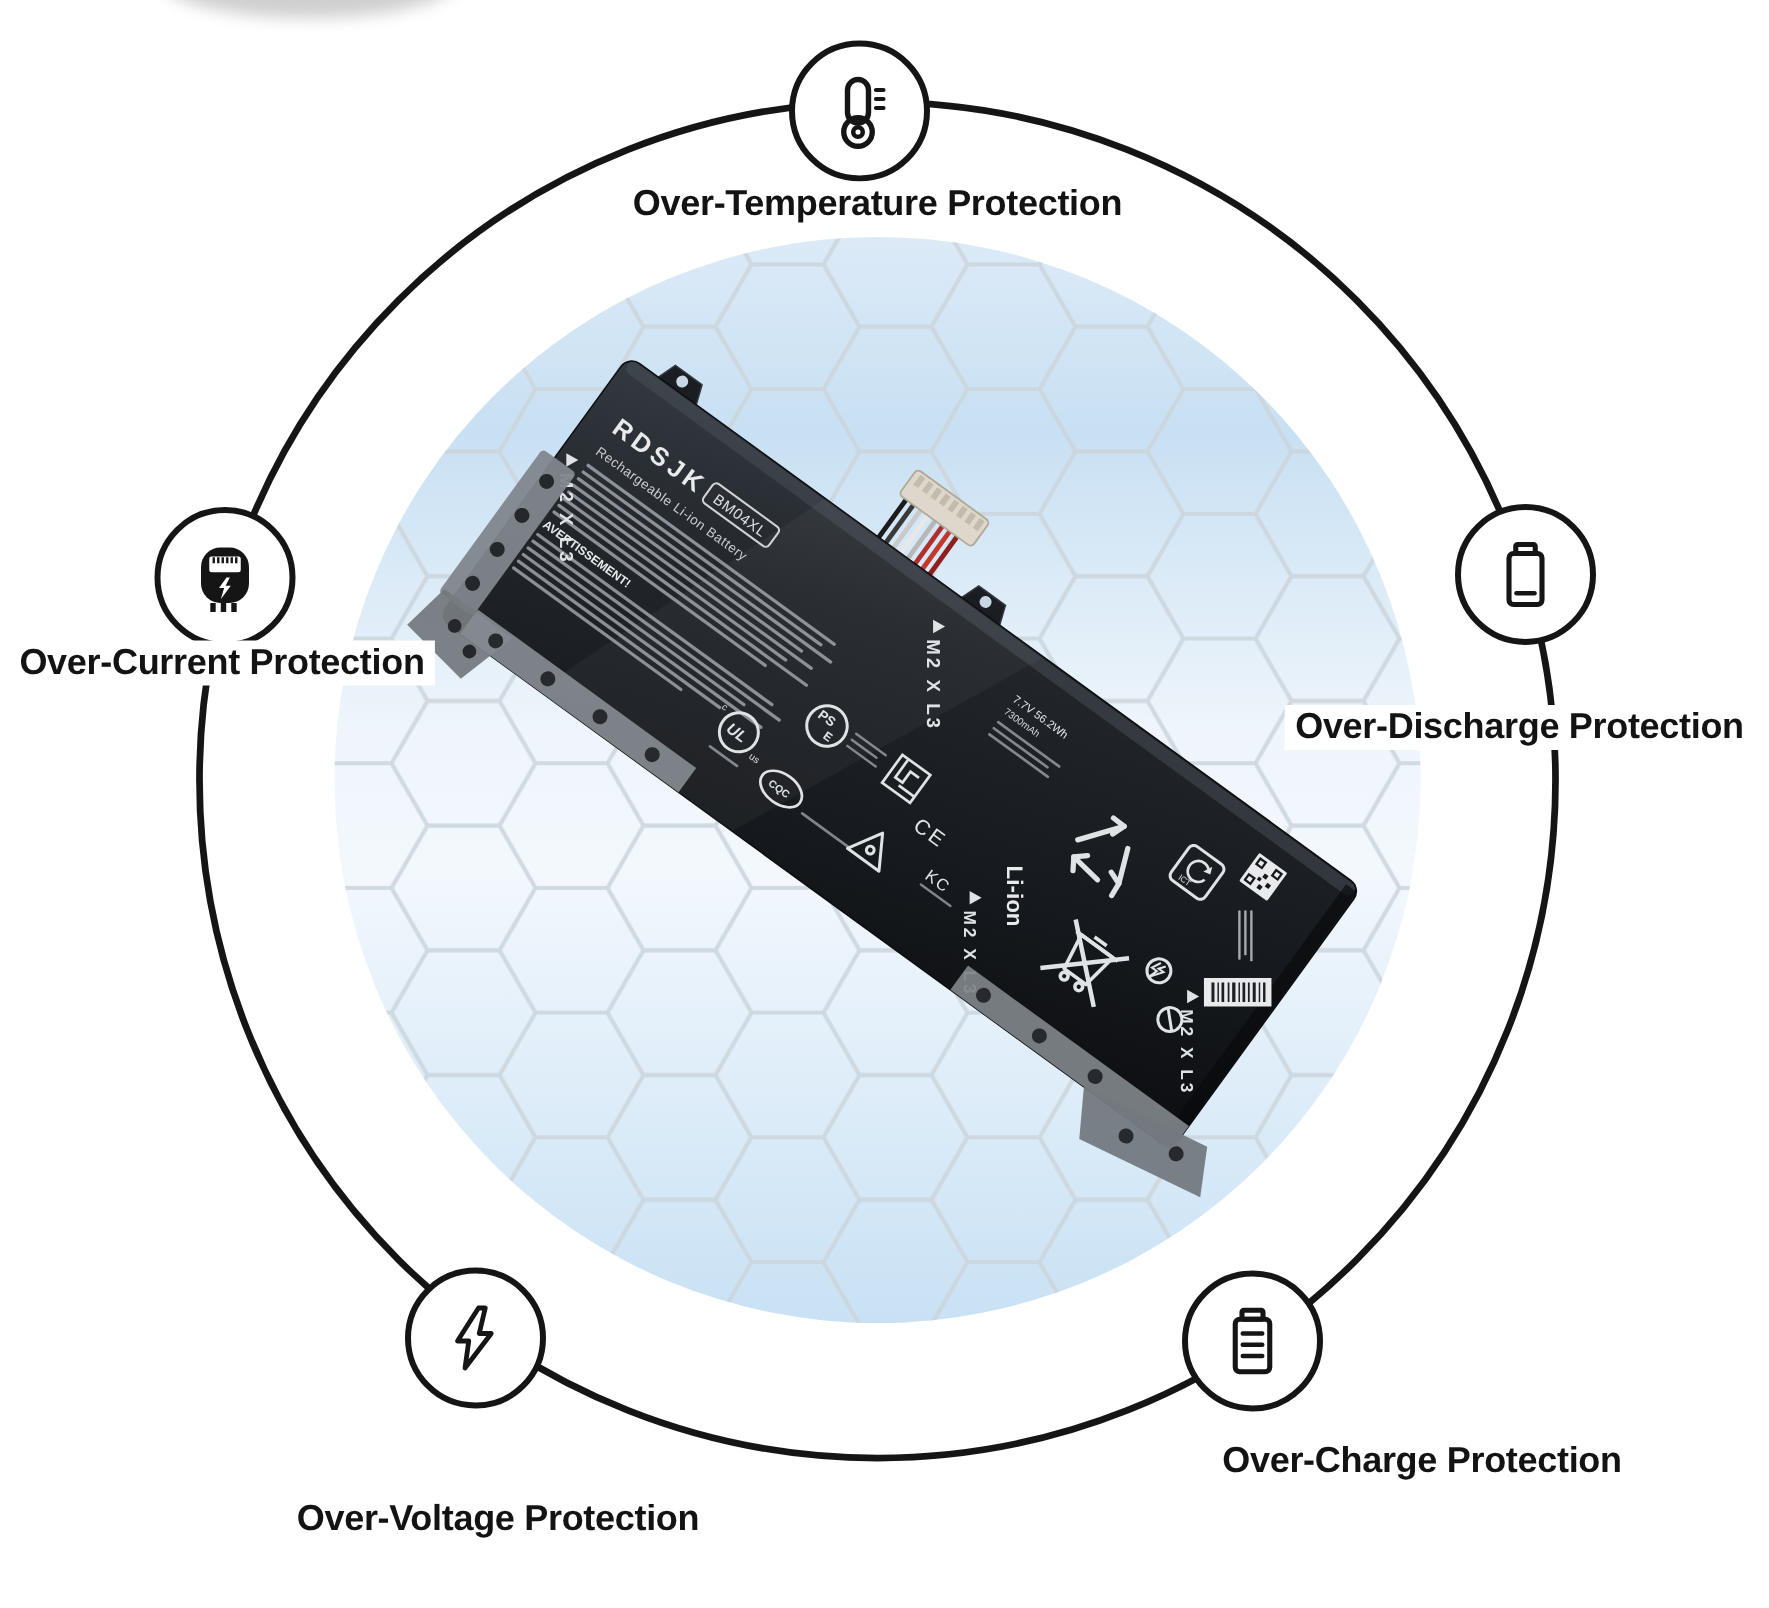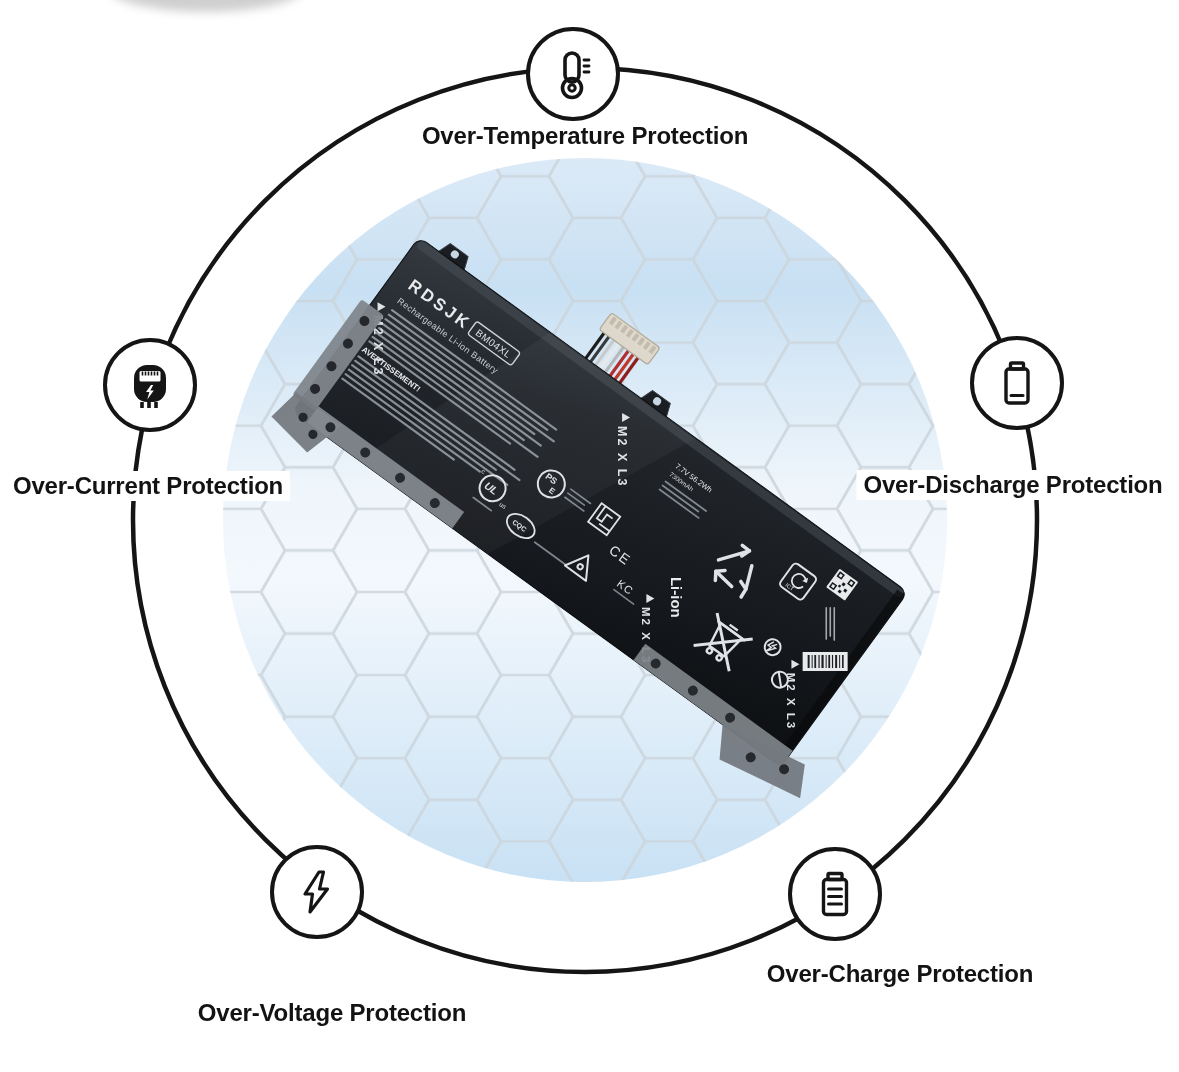--- a/index.html
+++ b/index.html
@@ -317,21 +317,21 @@
 <div>
   <div class="icon-circle" style="left:103px;top:338px">
     <svg width="54" height="54" viewBox="0 0 54 54">
       <rect x="11" y="7" width="32" height="37" rx="13" fill="#151515"></rect>
       <path d="M19,44 v6 M26,44 v6 M33,44 v6" stroke="#151515" stroke-width="3.6"></path>
       <rect x="16.5" y="13" width="21" height="10.5" rx="1.5" fill="#ffffff"></rect>
       <path d="M19.5,13.5 v4 M22.5,13.5 v4 M25.5,13.5 v4 M28.5,13.5 v4 M31.5,13.5 v4 M34.5,13.5 v4" stroke="#151515" stroke-width="1.6"></path>
       <path d="M28,27 l-5,7 h3.4 l-2.2,7.5 6.6,-9 h-3.4 l2.8,-5.5 z" fill="#ffffff"></path>
     </svg>
   </div>
-  <div class="feature-label" style="left:148px;top:471px">Over-Current Protection</div>
+  <div class="feature-label" style="left:148px;top:427px">Over-Current Protection</div>
 </div>
 
 <div>
   <div class="icon-circle" style="left:970px;top:336px">
     <svg width="54" height="54" viewBox="0 0 54 54">
       <g fill="none" stroke="#151515" stroke-width="3.4" stroke-linejoin="round" stroke-linecap="round">
         <rect x="20.5" y="7" width="13" height="6" rx="1.2"></rect>
         <rect x="16" y="13" width="22" height="34" rx="3"></rect>
         <path d="M21,39.5 h12" stroke-width="3"></path>
       </g>
@@ -352,14 +352,14 @@
 <div>
   <div class="icon-circle" style="left:788px;top:847px">
     <svg width="54" height="54" viewBox="0 0 54 54">
       <g fill="none" stroke="#151515" stroke-width="3.4" stroke-linejoin="round" stroke-linecap="round">
         <rect x="20" y="6.5" width="14" height="6" rx="1.2"></rect>
         <rect x="15.5" y="12.5" width="23" height="35" rx="3"></rect>
         <path d="M20.5,22 h13 M20.5,29.5 h13 M20.5,37 h13" stroke-width="3"></path>
       </g>
     </svg>
   </div>
-  <div class="feature-label" style="left:900px;top:959px">Over-Charge Protection</div>
+  <div class="feature-label" style="left:948px;top:959px">Over-Charge Protection</div>
 </div>
 
 </body></html>

